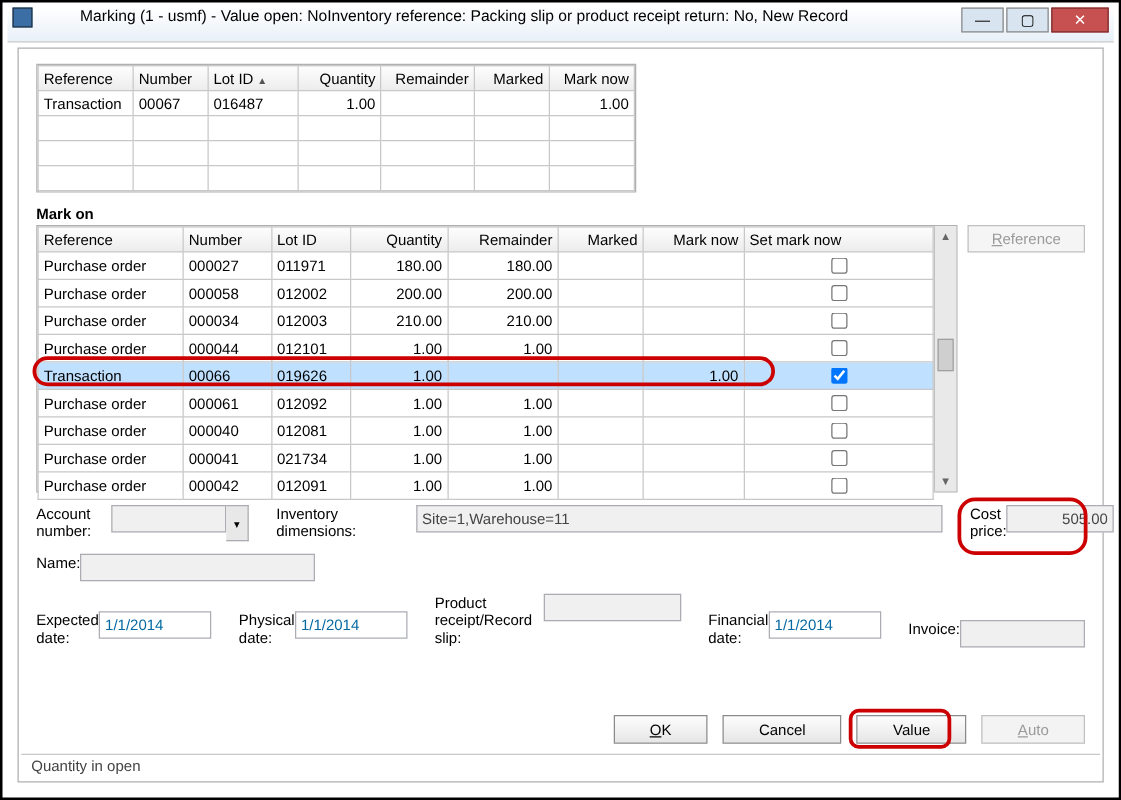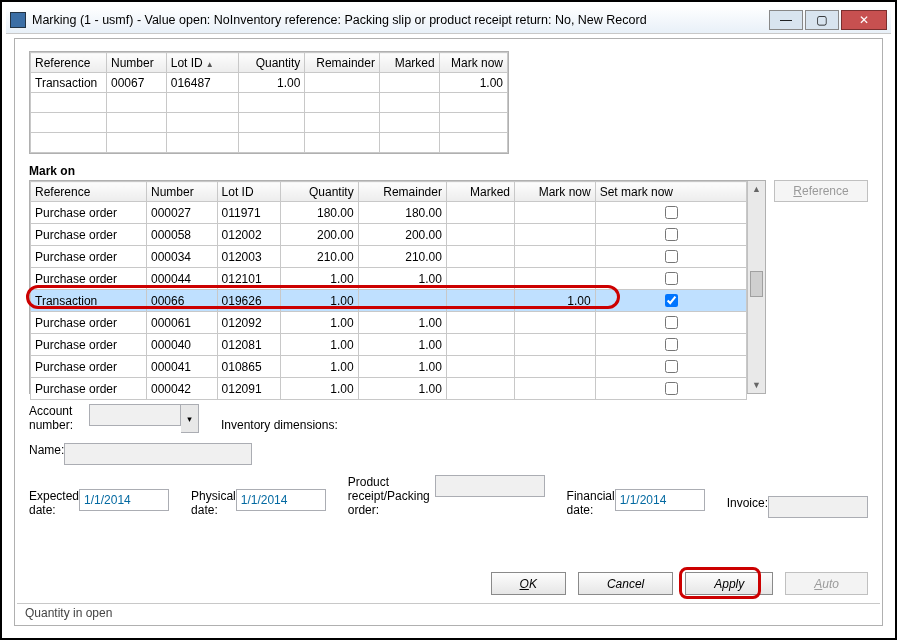--- a/index.html
+++ b/index.html
@@ -10,25 +10,26 @@
     font-size: 12px;
     background: #fff;
     width: 897px;
     height: 640px;
     border: 2px solid #000;
     position: relative;
     overflow: hidden;
   }
   .titlebar {
     display: flex;
-    align-items: center;
+    align-items: flex-start;
     height: 28px;
     background: linear-gradient(to bottom, #fff, #e8f0f8);
     border-bottom: 1px solid #c8c8c8;
     padding: 0 4px;
+    gap: 32px;
   }
   .titlebar .icon { width: 16px; height:16px; margin-right:6px; background:#3b6ea5; border:1px solid #234; }
   .titlebar .title { flex:1; font-size:12.5px; color:#000; }
   .winbtns { display:flex; }
   .winbtn { width:34px; height:20px; margin-left:2px; border:1px solid #888; background:#d8e4ef; display:flex; align-items:center; justify-content:center; font-size:12px; cursor:pointer;}
   .winbtn.close { background:#c75050; color:#fff; border-color:#7a2e2e; width:46px;}
   .content {
     position:absolute;
     top:36px; left:12px; right:12px; bottom:12px;
     border:1px solid #b0b0b0;
@@ -80,21 +81,21 @@
     background:#f0f0f0;
     height:22px;
     padding:2px 4px;
     font-size:12px;
     color:#0369a1;
   }
   .txt.ro { background:#f0f0f0; color:#444;}
   .combo { display:flex; }
   .combo .arrow { width:18px; border:1px solid #abadb3; border-left:none; background:#e8e8e8; display:flex; align-items:center; justify-content:center; font-size:9px;}
   .btnbar { position:absolute; right:14px; bottom:30px; display:flex; gap:12px;}
-  .btn { min-width:70px; height:23px; border:1px solid #8a8a8a; background:linear-gradient(to bottom,#fdfdfd,#e6e6e6); padding:0 28px; font-size:12px; cursor:pointer;font-style:italic;}
+  .btn { min-width:70px; height:23px; border:1px solid #8a8a8a; background:linear-gradient(to bottom,#fdfdfd,#e6e6e6); padding:0 28px; font-size:12px; cursor:pointer;}
   .btn.disabled { color:#9a9a9a; border-color:#c0c0c0; background:#f3f3f3; cursor:default;}
   .btn .u { text-decoration:underline;}
   .statusbar { position:absolute; left:2px; right:2px; bottom:0; height:22px; border-top:1px solid #c8c8c8; padding:2px 8px; font-size:12px; color:#444;}
   .chk { width:13px; height:13px; }
   .sort-ind { font-size:8px; margin-left:3px; color:#555;}
   .grid-inner { flex:1; }
 </style>
 </head>
 <body>
 
@@ -247,21 +248,21 @@
                 <td>012081</td>
                 <td class="num">1.00</td>
                 <td class="num">1.00</td>
                 <td class="num"></td>
                 <td class="num"></td>
                 <td style="text-align: center;"><input type="checkbox" class="chk" style=""></td>
               </tr>
               <tr>
                 <td>Purchase order</td>
                 <td>000041</td>
-                <td>010865</td>
+                <td>021734</td>
                 <td class="num">1.00</td>
                 <td class="num">1.00</td>
                 <td class="num"></td>
                 <td class="num"></td>
                 <td style="text-align: center;"><input type="checkbox" class="chk" style=""></td>
               </tr>
               <tr>
                 <td>Purchase order</td>
                 <td>000042</td>
                 <td>012091</td>
@@ -290,58 +291,64 @@
   <div class="form-row" style="position:relative;">
     <div class="field" style="width:170px">
       <label>Account number:</label>
       <div class="combo">
         <input class="txt ro" style="width: 92px;" value="">
         <div class="arrow">▾</div>
       </div>
     </div>
     <div class="field" style="flex:1">
       <label>Inventory dimensions:</label>
+      <input class="txt ro" style="width: 440px;" value="Site=1,Warehouse=11">
+    </div>
+    <div class="field" style="width:92px; margin-left:auto; position:relative;">
+      <label>Cost price:</label>
+      <input class="txt ro" style="width: 86px; text-align: right;" value="505.00">
+      <div class="red-oval" style="left:-10px; top:-6px; width:104px; height:46px;"></div>
     </div>
   </div>
 
   <div class="form-row">
     <div class="field">
       <label>Name:</label>
       <input class="txt ro" style="width: 188px;" value="">
     </div>
   </div>
 
   <div class="form-row">
     <div class="field">
       <label>Expected date:</label>
       <input class="txt" style="width: 90px; background: rgb(255, 255, 255);" value="1/1/2014">
     </div>
     <div class="field">
       <label>Physical date:</label>
       <input class="txt" style="width: 90px; background: rgb(255, 255, 255);" value="1/1/2014">
     </div>
     <div class="field">
-      <label>Product receipt/Packing order:</label>
+      <label>Product receipt/Record slip:</label>
       <input class="txt ro" style="width: 110px;" value="">
     </div>
     <div class="field">
       <label>Financial date:</label>
       <input class="txt" style="width: 90px; background: rgb(255, 255, 255);" value="1/1/2014">
     </div>
     <div class="field">
       <label>Invoice:</label>
       <input class="txt ro" style="width: 100px;" value="">
     </div>
   </div>
 
   <div class="btnbar">
     <button class="btn"><span class="u">O</span>K</button>
     <button class="btn">Cancel</button>
     <div style="position:relative;">
-      <button class="btn">Apply</button>
+      <button class="btn">Value</button>
       <div class="red-oval" style="left:-6px; top:-5px; width:82px; height:32px; border-radius:8px;"></div>
     </div>
     <button class="btn disabled"><span class="u">A</span>uto</button>
   </div>
 
   <div class="statusbar">Quantity in open</div>
 
 </div>
 
 </body></html>

